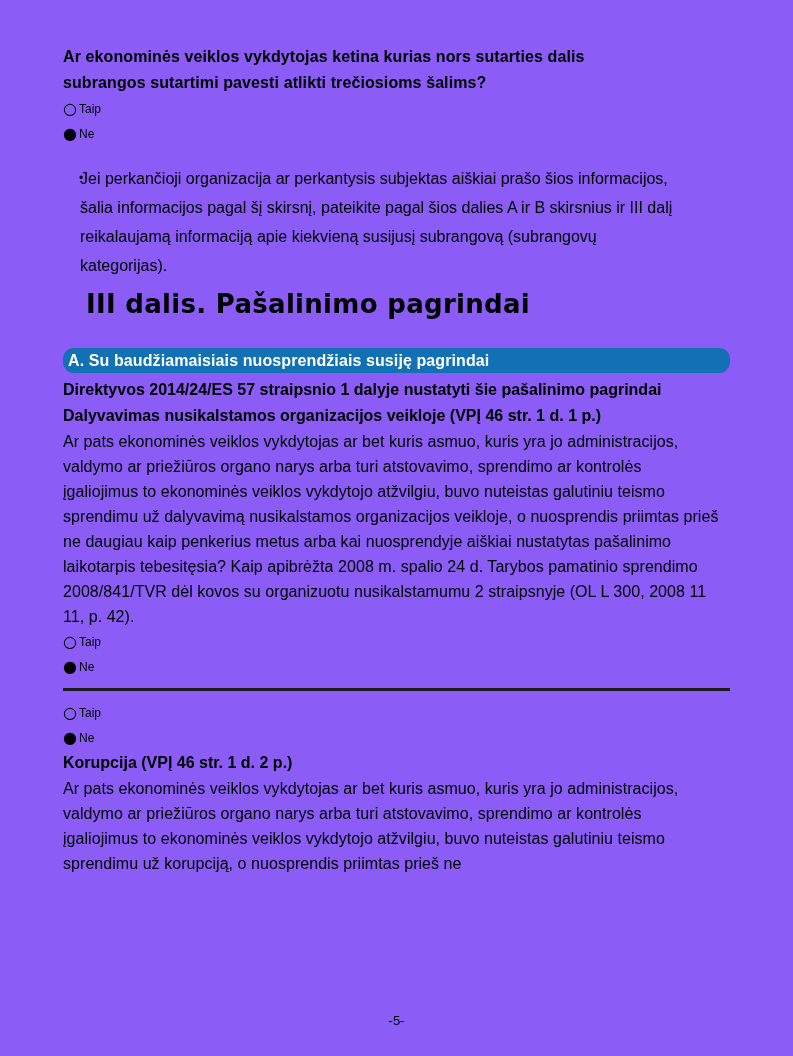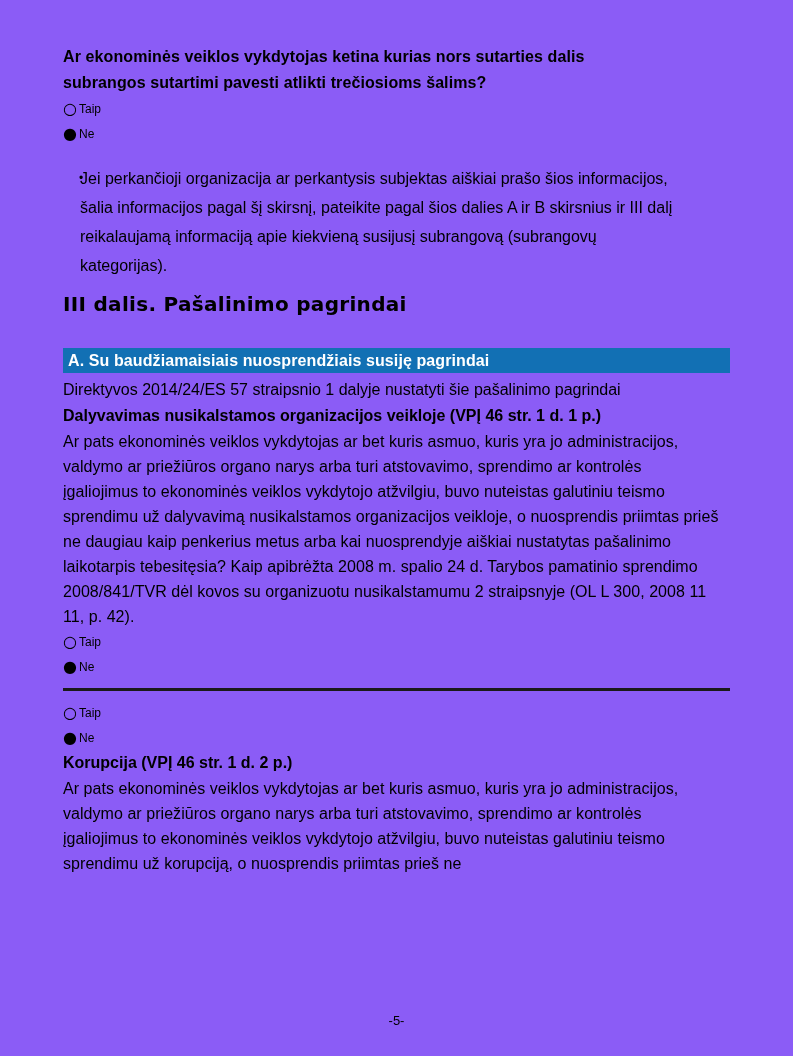--- a/index.html
+++ b/index.html
@@ -16,30 +16,30 @@
   .radio-row { display:flex; align-items:center; height:25px; font-size:16px; }
   .radio-glyph { font-family:"DejaVu Sans", sans-serif; font-size:16px; line-height:1; margin-right:2px; }
   .radio-label { font-size:12px; }
 
   .note { display:flex; margin-top:18px; font-size:16px; line-height:29px; }
   .note .bullet { flex:none; width:17px; padding-left:16px; font-size:12px; line-height:29px; }
   .note .note-text { max-width:600px; }
 
   .part-title {
     margin-top:10px; font-family:"DejaVu Sans", sans-serif;
-    font-weight:700; font-size:20px; letter-spacing:0.3px; line-height:28px;
+    font-weight:700; font-size:26px; letter-spacing:0.3px; line-height:28px;margin-left:23px;
   }
 
   .section-bar {
     margin-top:30px; height:25px; line-height:25px; padding-left:5px;
     background:var(--section-header-bg,#1270b4); color:var(--section-header-text,#ffffff);
-    font-weight:700; font-size:16px; letter-spacing:0.1px;
+    font-weight:700; font-size:16px; letter-spacing:0.1px;border-radius:11px;
   }
 
-  .intro-bold { margin-top:4px; font-weight:400; font-size:16px; line-height:26px; max-width:620px; }
+  .intro-bold { margin-top:4px; font-weight:700; font-size:16px; line-height:26px; max-width:620px; }
   .crit-title { font-weight:700; font-size:16px; line-height:26px; }
   .para { font-size:16px; line-height:25px; max-width:658px; letter-spacing:0.05px; }
   .answer-label { margin-top:11px; font-size:16px; line-height:25px; }
 
   .divider { border:none; border-top:3px solid var(--divider,#1a1a1a); margin:9px 0; }
 
   .q-regular { font-size:16px; line-height:26px; max-width:650px; }
 
   .footer {
     position:absolute; bottom:28px; left:0; right:0;

